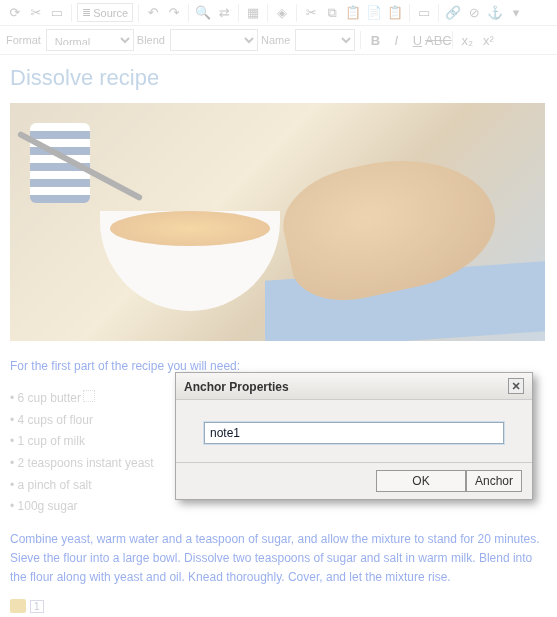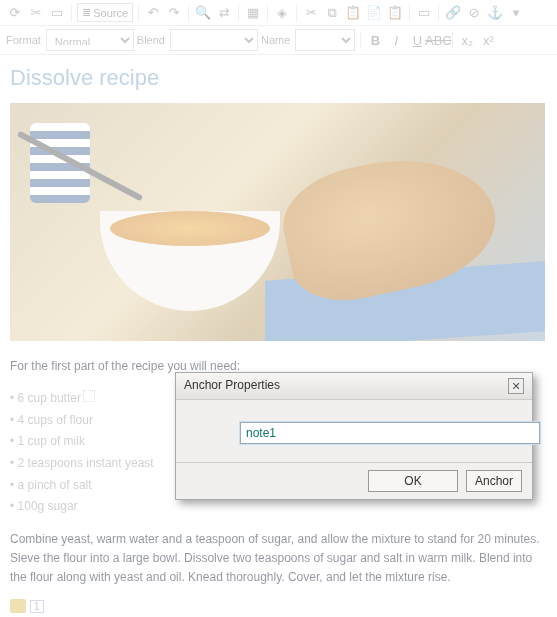--- a/index.html
+++ b/index.html
@@ -13,35 +13,35 @@
 .source-btn { border: 1px solid #ccc; padding: 2px 4px; font-size: 11px; display: flex; align-items: center; gap: 2px; cursor: pointer; }
 .content { padding: 10px 10px; }
 h1 { font-size: 22px; font-weight: normal; color: #7aa3c9; margin-bottom: 12px; }
 .hero { width: 535px; height: 238px; background: linear-gradient(135deg,#c8b490 0%, #e6d4a8 40%, #b89862 60%, #8fa8c0 100%); position: relative; overflow: hidden; margin-bottom: 16px; }
 .bowl { position: absolute; left: 90px; bottom: 30px; width: 180px; height: 100px; background: #f4f2ed; border-radius: 0 0 90px 90px; }
 .jam { position: absolute; left: 100px; bottom: 95px; width: 160px; height: 35px; background: radial-gradient(ellipse,#e8a838,#c87820); border-radius: 50%; }
 .croissant { position: absolute; right: 50px; bottom: 50px; width: 210px; height: 130px; background: radial-gradient(ellipse at 40% 40%, #d8a050, #a86820); border-radius: 60% 90% 70% 50%; transform: rotate(-12deg); }
 .cloth { position: absolute; right: 0; bottom: 0; width: 280px; height: 70px; background: #5a8cc0; transform: skewY(-4deg); }
 .mug { position: absolute; left: 20px; top: 20px; width: 60px; height: 80px; background: repeating-linear-gradient(#fff,#fff 8px,#4a6a9a 8px,#4a6a9a 16px); border-radius: 6px; }
 .spoon { position: absolute; left: 0px; top: 60px; width: 140px; height: 6px; background: #555; transform: rotate(28deg); border-radius: 3px; }
-.para { font-size: 12px; line-height: 1.6; color: #0f172a; margin-bottom: 12px; }
+.para { font-size: 12px; line-height: 1.6; color: #1d4ed8; margin-bottom: 12px; }
 .ingredients { font-size: 12px; line-height: 1.8; color: #999; margin-bottom: 12px; }
 .ingredients div::before { content: "• "; }
 .anchor-cursor { display: inline-block; width: 12px; height: 12px; border: 1px dotted #bbb; margin-left: 2px; }
 .footnote { display: flex; align-items: center; gap: 4px; font-size: 12px; color: #999; }
 .fn-icon { width: 16px; height: 14px; background: #ddbb55; display: inline-block; border-radius: 2px; }
 .fn-num { border: 1px solid #aac; padding: 0 3px; font-size: 10px; color: #88a; }
 
 .dialog { position: absolute; left: 175px; top: 372px; width: 358px; background: #f1f0ee; border: 1px solid #aaa; box-shadow: 4px 4px 8px rgba(0,0,0,0.35); z-index: 10; }
-.dialog-title { background: linear-gradient(#f7f6f4,#e4e2df); padding: 5px 8px; font-weight: normal; font-size: 12px; color: #333; display: flex; justify-content: space-between; align-items: flex-start; border-bottom: 1px solid #ccc; }
+.dialog-title { background: linear-gradient(#f7f6f4,#e4e2df); padding: 5px 8px; font-weight: bold; font-size: 12px; color: #333; display: flex; justify-content: space-between; align-items: flex-end; border-bottom: 1px solid #ccc; }
 .dialog-close { width: 16px; height: 16px; border: 1px solid #999; display: flex; align-items: center; justify-content: center; font-size: 11px; cursor: pointer; color: #555; background: #eee; }
 .dialog-body { padding: 22px 28px 18px; }
 .dialog-body label { display: block; font-size: 12px; color: #444; margin-bottom: 3px; }
-.dialog-body input { width: 100%; height: 22px; border: 1px solid #9ab; padding: 2px 5px; font-size: 12px; color: #0f766e; outline: 1px solid #cde; margin-left: 36px; }
-.dialog-footer { border-top: 1px solid #ccc; padding: 7px 10px; display: flex; justify-content: flex-end; gap: 8px; }
+.dialog-body input { width: 100%; height: 22px; border: 1px solid #9ab; padding: 2px 5px; font-size: 12px; color: #0f172a; outline: 1px solid #cde; }
+.dialog-footer { border-top: 1px solid #ccc; padding: 7px 10px; display: flex; justify-content: flex-end; gap: 0; }
 .dbtn { min-width: 90px; height: 22px; border: 1px solid #999; background: #f7f6f4; font-size: 12px; color: #333; cursor: pointer; }
 .dbtn.cancel { min-width: 56px; }
 .bold { font-weight: bold; } .italic { font-style: italic; } .under { text-decoration: underline; } .strike { text-decoration: line-through; }
 </style>
 </head>
 <body>
 
 <div class="toolbar">
   <span class="tb-icon">⟳</span>
   <span class="tb-icon">✂</span>

